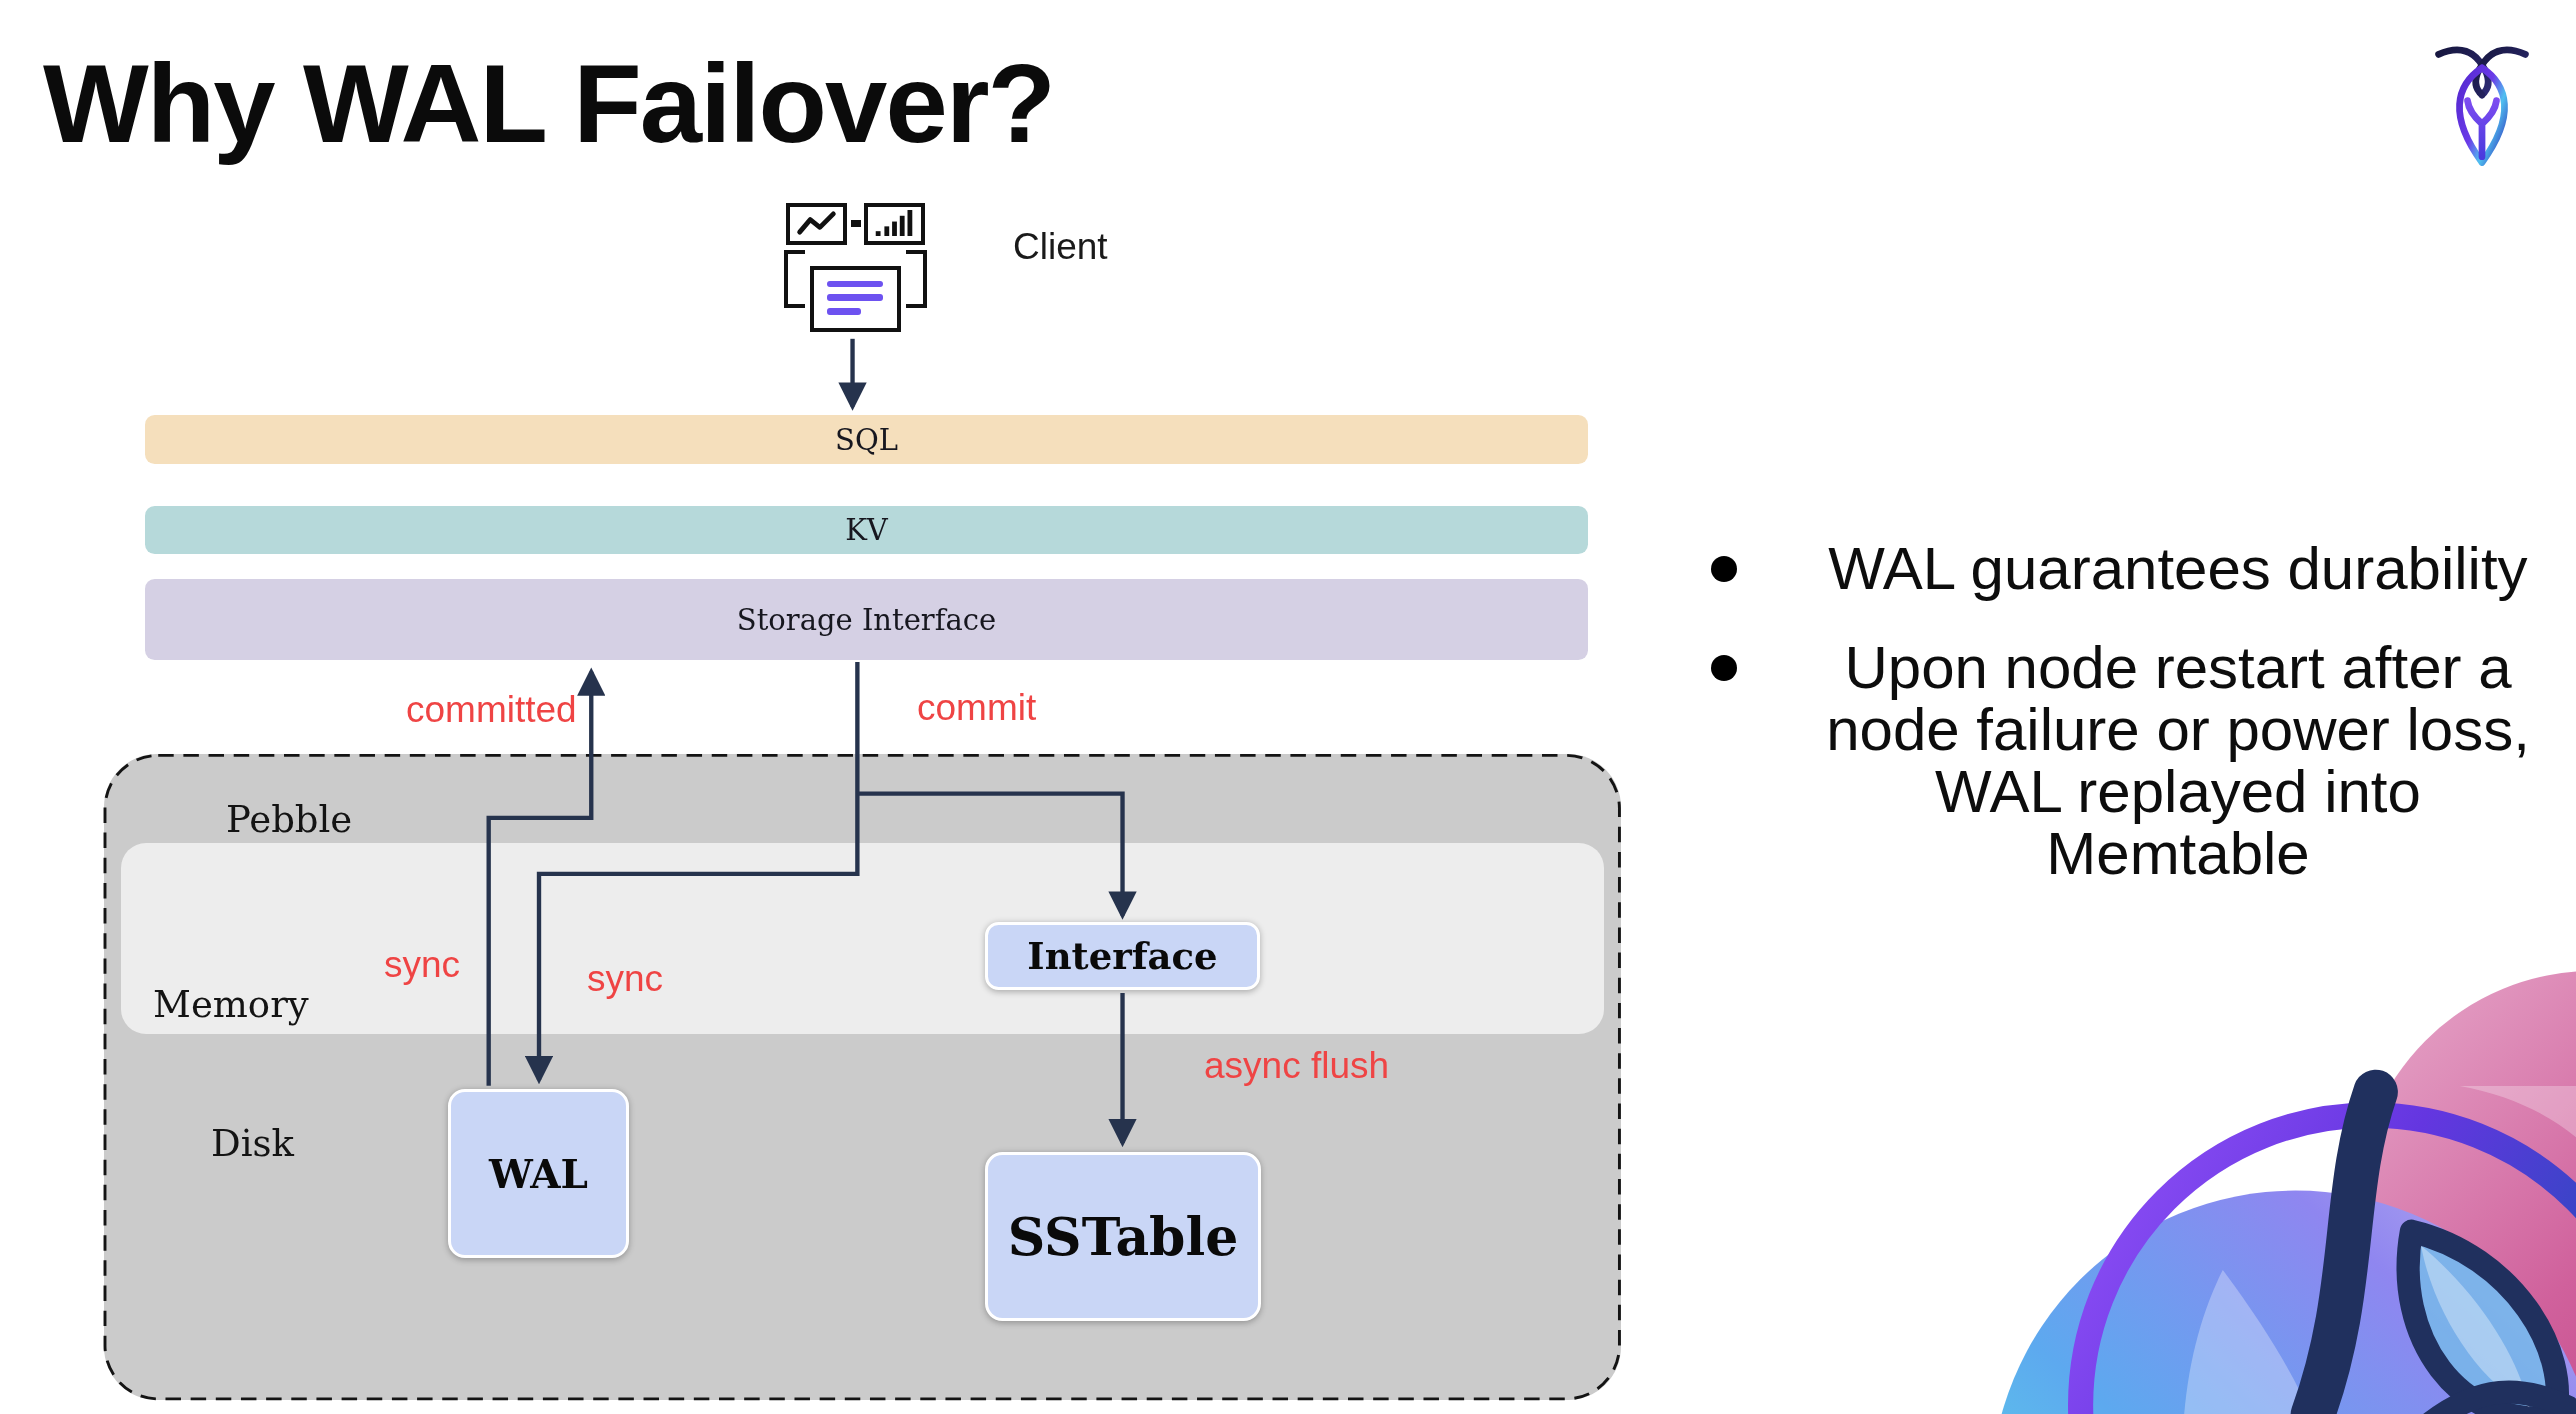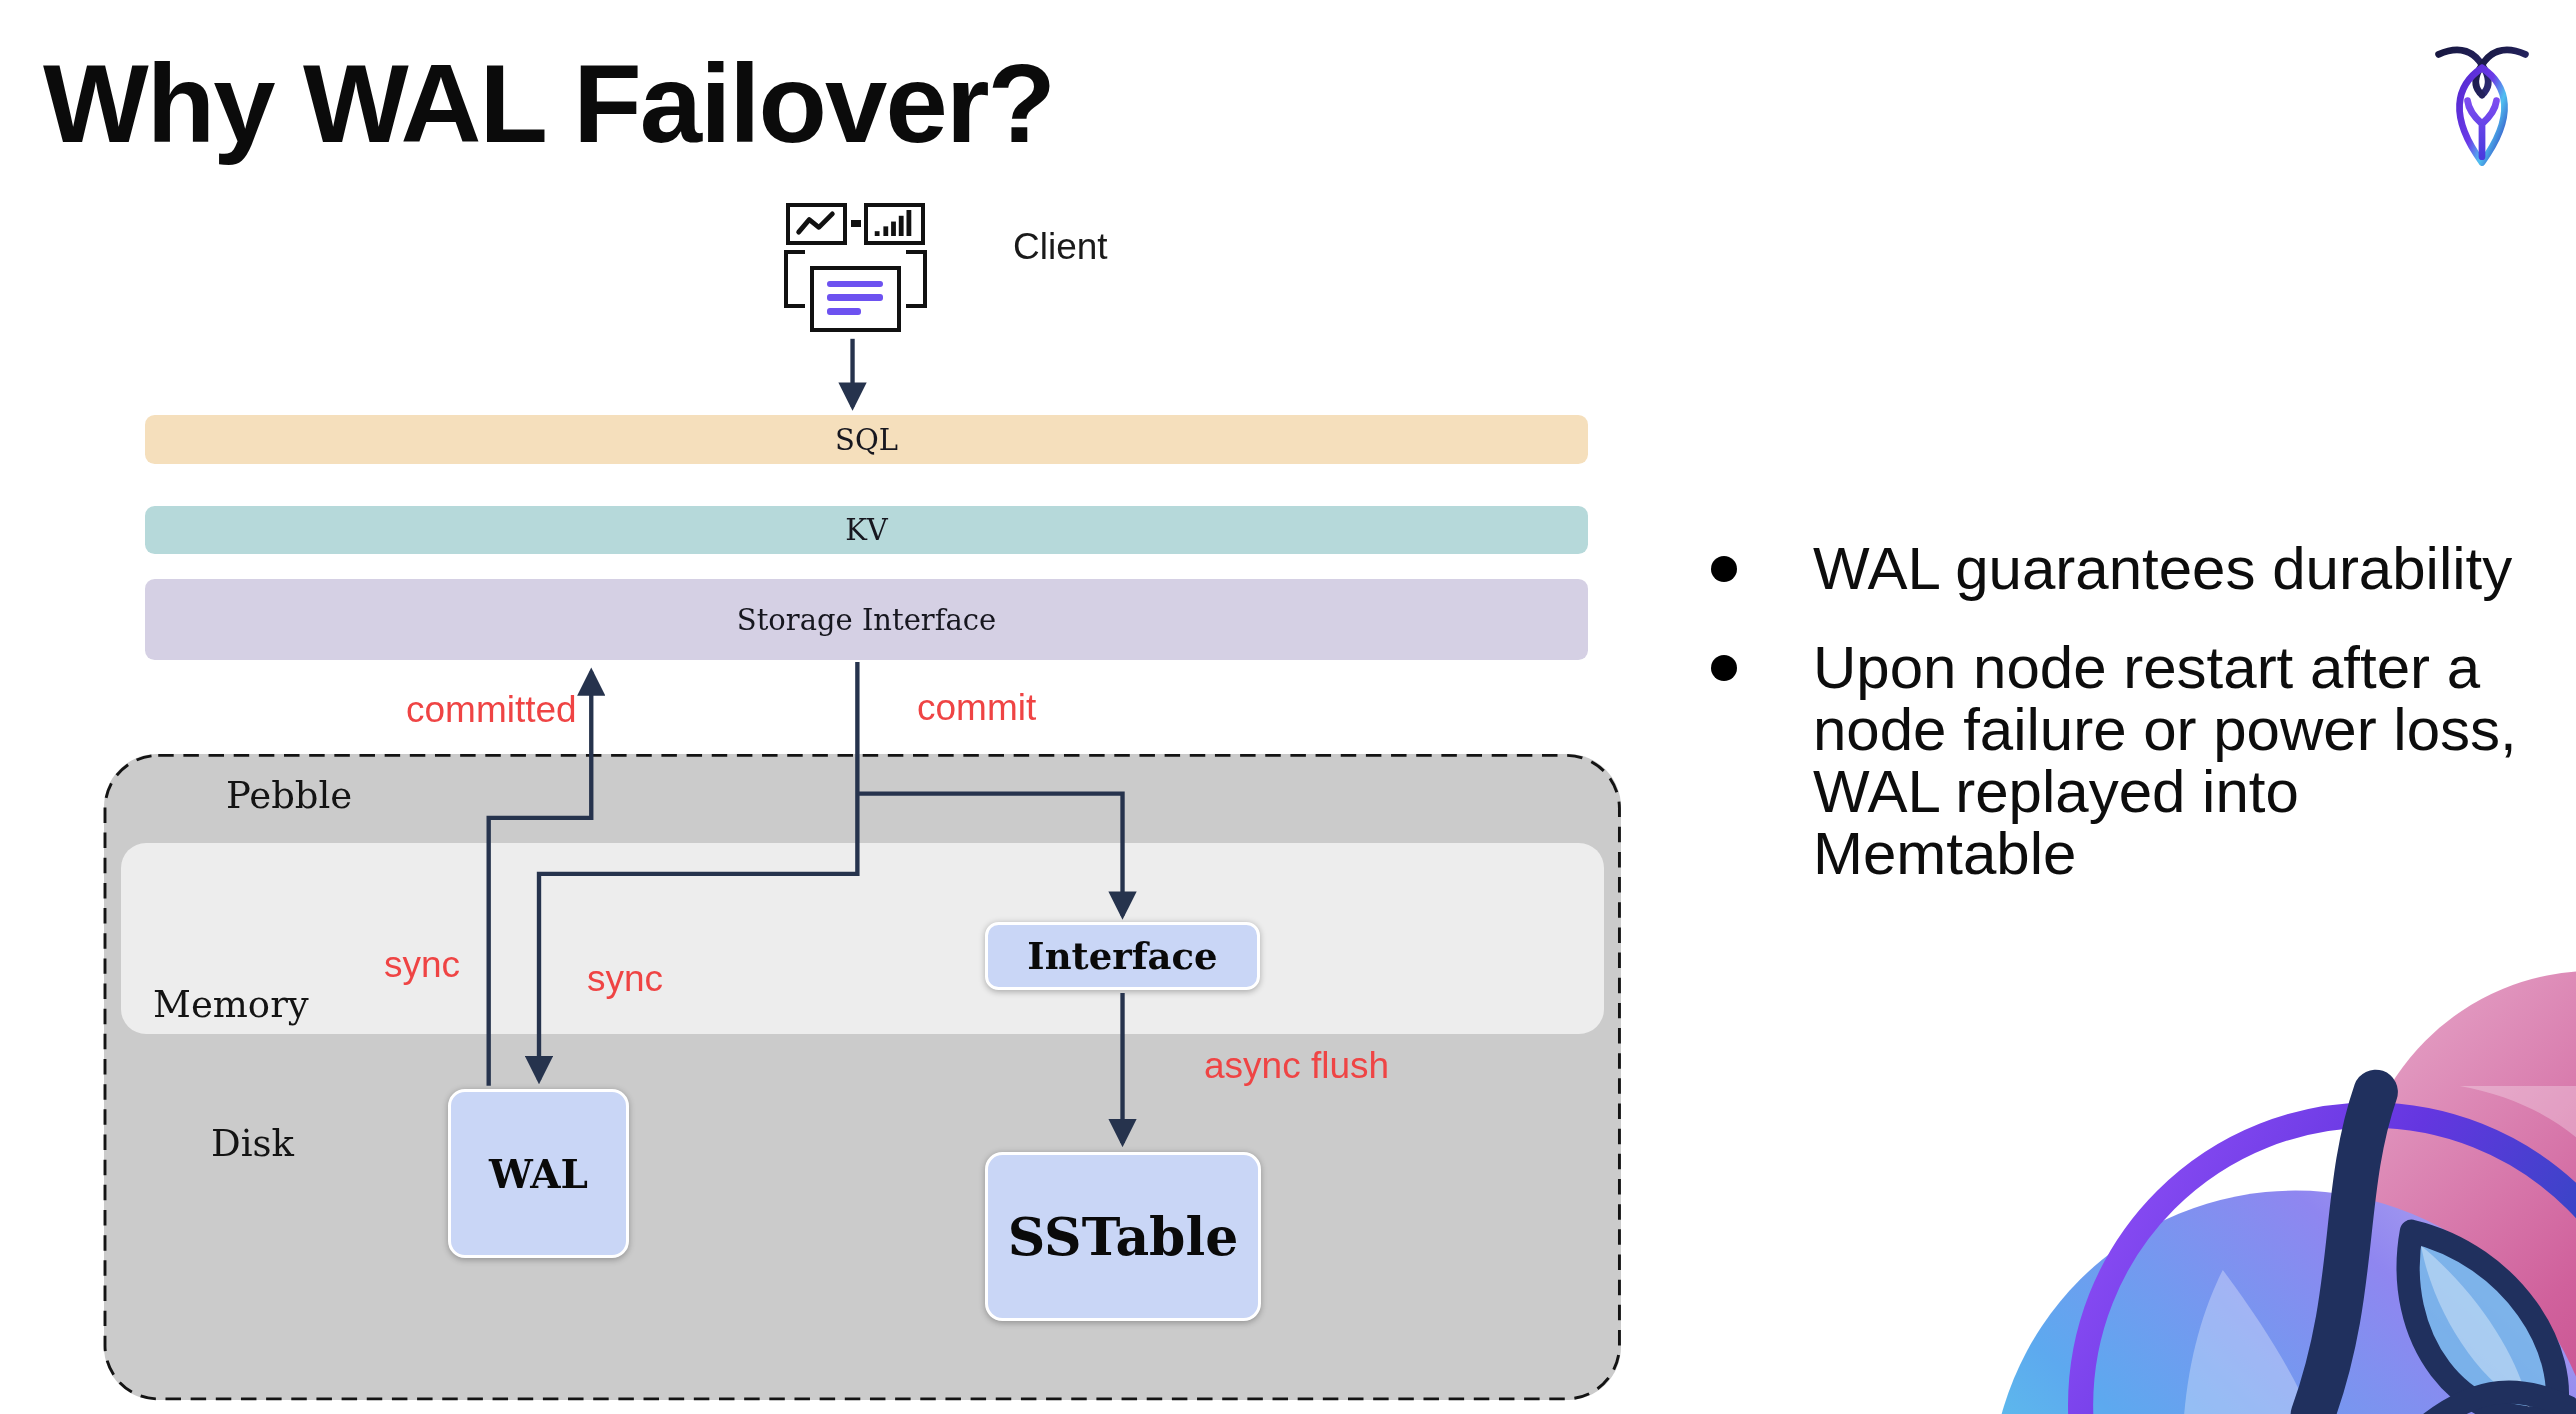--- a/index.html
+++ b/index.html
@@ -1,18 +1,18 @@
 <!DOCTYPE html>
 <html style="--c-sql_bar: #f5dfbc; --c-kv_bar: #b6d9da; --c-storage_bar: #d5d0e4; --c-pebble_gray: #cbcbcb; --c-memory_gray: #ededed; --c-node_fill: #c9d6f6; --c-node_border: #ffffff; --c-arrow: #26334d; --c-diagram_text: #17171f; --c-accent_purple: #6d52f0; --c-icon_ink: #111111;"><head>
 <meta charset="utf-8">
 <style>
   html,body{margin:0;padding:0;background:#ffffff;}
   .slide{
     position:relative;width:2576px;height:1415px;background:#ffffff;
-    overflow:hidden;font-family:"Liberation Sans",sans-serif;color:#111;
+    overflow:hidden;font-family:"Liberation Sans",sans-serif;color:#111;text-align:center;
   }
   
   .title{
     position:absolute;left:43px;top:39px;margin:0;
     font-size:112px;font-weight:800;letter-spacing:-1.9px;color:#0b0b0b;
     font-family:"Liberation Sans",sans-serif;
   }
   
   .logo{position:absolute;left:2419px;top:39px;width:126px;height:135px;}
   
@@ -46,21 +46,21 @@
     border-radius:53px;background:var(--c-pebble_gray,#cbcbcb);
   }
   .memory-band{
     position:absolute;left:17.4px;top:89px;width:1483px;height:191px;
     border-radius:25px;background:var(--c-memory_gray,#ededed);
   }
   .slabel{
     position:absolute;font-family:"DejaVu Serif","Liberation Serif",serif;
     font-size:37px;color:#141414;white-space:nowrap;
   }
-  .pebble-label{left:122px;top:20px;}
+  .pebble-label{left:122px;top:44px;}
   .memory-label{left:49px;top:229px;}
   .disk-label{left:107px;top:344px;margin-top:24px;}
   
   .node{
     position:absolute;box-sizing:border-box;border:3.9px solid var(--c-node_border,#ffffff);
     background:var(--c-node_fill,#c9d6f6);border-radius:17.4px;
     box-shadow:0 1.9px 6.8px rgba(0,0,0,0.28);
     display:flex;align-items:center;justify-content:center;
     font-family:"DejaVu Serif","Liberation Serif",serif;font-weight:bold;
     font-size:39px;color:#0a0a0a;

